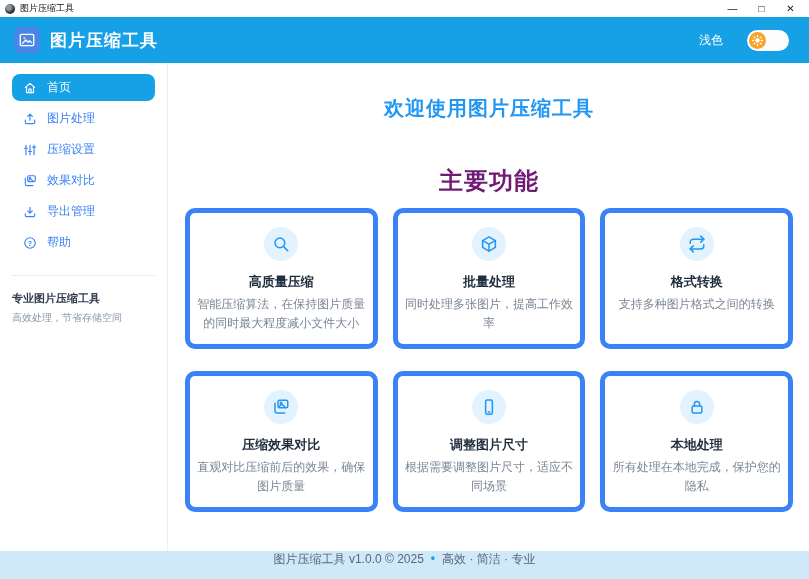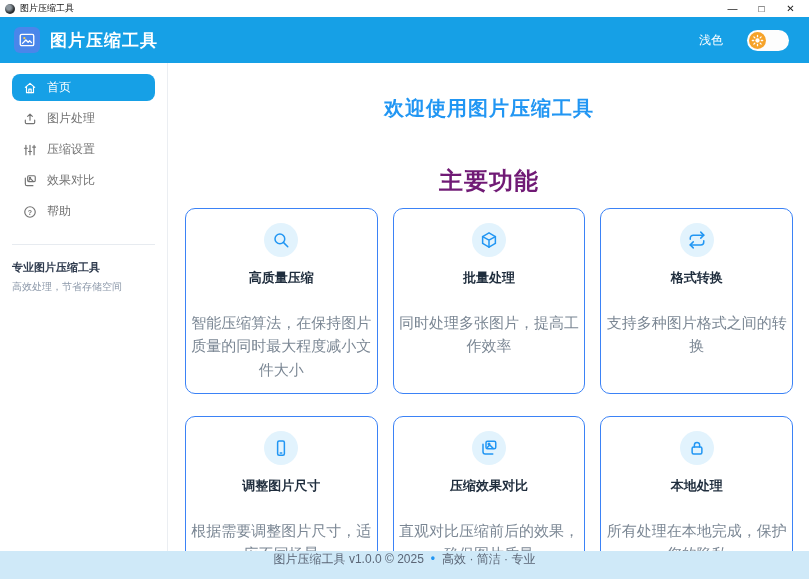--- a/index.html
+++ b/index.html
@@ -35,39 +35,39 @@
   .header-right{display:flex;align-items:center;gap:24px;}
   .theme-label{color:#fff;font-size:12px;}
   .theme-toggle{width:42px;height:21px;border-radius:11px;background:#fdfdfd;display:flex;align-items:center;padding:0 2px;cursor:pointer;}
   .toggle-knob{width:17px;height:17px;border-radius:50%;background:var(--toggle-sun);display:flex;align-items:center;justify-content:center;}
   .toggle-knob svg{width:13px;height:13px;}
 
   
   .body{flex:1;display:flex;min-height:0;}
 
   .sidebar{width:168px;flex:none;background:#fff;border-right:1px solid #ebeef2;padding:11px 12px 0;}
-  .nav-item{height:27px;display:flex;align-items:center;gap:10px;padding:0 11px;border-radius:8px;margin-bottom:4px;color:#737373;font-size:12px;cursor:pointer;}
+  .nav-item{height:27px;display:flex;align-items:center;gap:10px;padding:0 11px;border-radius:8px;margin-bottom:4px;color:#3b82f6;font-size:12px;cursor:pointer;}
   .nav-item.active{background:var(--header-blue);color:#fff;}
   .nav-icon{display:flex;}
   .nav-icon svg{width:14px;height:14px;display:block;}
   .sidebar-divider{border:none;border-top:1px solid #e7ebf0;margin:19px 0 0;}
   .sidebar-footer{text-align:left;padding-top:15px;}
   .sf-title{font-size:11px;font-weight:bold;color:#2e3a4d;}
   .sf-sub{font-size:10px;color:#8e9aab;margin-top:5px;}
 
   .main{flex:1;overflow:hidden;padding:30px 16px 0 17px;text-align:center;}
   .welcome-title{margin:0;font-size:20px;line-height:30px;font-weight:bold;color:var(--accent-blue);letter-spacing:1px;}
   .welcome-subtitle{margin:10px 0 0;font-size:12px;color:#6b7685;}
   .features-heading{margin:47px 0 0;font-size:24px;line-height:22px;font-weight:bold;color:#701a75;letter-spacing:1px;}
   .cards-grid{margin-top:16px;display:grid;grid-template-columns:repeat(3,1fr);gap:22px 15px;}
-  .card{border:1px solid #3b82f6;border-radius:10px;background:#fff;padding:14px 5px 12px;}
+  .card{border:5px solid #3b82f6;border-radius:10px;background:#fff;padding:14px 5px 12px;}
   .card-icon-circle{width:34px;height:34px;border-radius:50%;background:var(--icon-circle-bg);display:inline-flex;align-items:center;justify-content:center;color:var(--accent-blue);}
   .card-icon-circle svg{width:18px;height:18px;}
   .card-title{margin:12px 0 0;font-size:13px;font-weight:bold;color:#1f2d3d;}
-  .card-desc{margin:24px 0 0;font-size:15px;line-height:1.55;color:#7b8794;}
+  .card-desc{margin:4px 0 0;font-size:12px;line-height:1.55;color:#7b8794;}
 
   
   .footer{height:28px;flex:none;background:var(--footer-bg);display:flex;align-items:flex-start;justify-content:center;gap:7px;font-size:12px;color:#5b6676;}
   .footer .dot{color:var(--accent-blue);font-weight:bold;}
 </style>
 </head>
 <body>
 
 <div class="window">
 
@@ -143,20 +143,29 @@
             <rect x="8" y="3" width="13" height="10" rx="2"></rect>
               <circle cx="12" cy="6.5" r="1"></circle>
               <path d="M10 11l3-3 4.5 4.5"></path>
               <path d="M4 7v10a3 3 0 0 0 3 3h10"></path>
           </svg>
         </span>
         <span class="nav-label">效果对比</span>
       </div>
       <div class="nav-item">
         <span class="nav-icon">
+          <svg viewBox="0 0 24 24" fill="none" stroke="currentColor" stroke-width="2" stroke-linecap="round" stroke-linejoin="round">
+            <path d="M12 4v9M8 10l4 4 4-4"></path>
+              <path d="M4 15v3a2 2 0 0 0 2 2h12a2 2 0 0 0 2-2v-3"></path>
+          </svg>
+        </span>
+        <span class="nav-label">导出管理</span>
+      </div>
+      <div class="nav-item">
+        <span class="nav-icon">
           <svg viewBox="0 0 24 24" fill="none" stroke="currentColor" stroke-width="2">
             <circle cx="12" cy="12" r="9"></circle>
             <text x="12" y="16.5" text-anchor="middle" font-size="12" font-weight="bold" fill="currentColor" stroke="none">?</text>
           </svg>
         </span>
         <span class="nav-label">帮助</span>
       </div>
 
       <hr class="sidebar-divider">
 
@@ -203,39 +212,39 @@
                 <path d="M21 13v1.5a4 4 0 0 1-4 4H3"></path>
             </svg>
           </span>
           <h4 class="card-title">格式转换</h4>
           <p class="card-desc">支持多种图片格式之间的转换</p>
         </article>
 
         <article class="card">
           <span class="card-icon-circle">
             <svg viewBox="0 0 24 24" fill="none" stroke="currentColor" stroke-width="2" stroke-linecap="round" stroke-linejoin="round">
-              <rect x="7.5" y="2.5" width="9" height="19" rx="2"></rect>
-                <path d="M11 18.5h2"></path>
-            </svg>
-          </span>
-          <h4 class="card-title">调整图片尺寸</h4>
-          <p class="card-desc">根据需要调整图片尺寸，适应不同场景</p>
-        </article>
-
-        <article class="card">
-          <span class="card-icon-circle">
-            <svg viewBox="0 0 24 24" fill="none" stroke="currentColor" stroke-width="2" stroke-linecap="round" stroke-linejoin="round">
               <rect x="8" y="3" width="13" height="10" rx="2"></rect>
                 <circle cx="12" cy="6.5" r="1"></circle>
                 <path d="M10 11l3-3 4.5 4.5"></path>
                 <path d="M4 7v10a3 3 0 0 0 3 3h10"></path>
             </svg>
           </span>
           <h4 class="card-title">压缩效果对比</h4>
           <p class="card-desc">直观对比压缩前后的效果，确保图片质量</p>
+        </article>
+
+        <article class="card">
+          <span class="card-icon-circle">
+            <svg viewBox="0 0 24 24" fill="none" stroke="currentColor" stroke-width="2" stroke-linecap="round" stroke-linejoin="round">
+              <rect x="7.5" y="2.5" width="9" height="19" rx="2"></rect>
+                <path d="M11 18.5h2"></path>
+            </svg>
+          </span>
+          <h4 class="card-title">调整图片尺寸</h4>
+          <p class="card-desc">根据需要调整图片尺寸，适应不同场景</p>
         </article>
 
         <article class="card">
           <span class="card-icon-circle">
             <svg viewBox="0 0 24 24" fill="none" stroke="currentColor" stroke-width="2" stroke-linecap="round" stroke-linejoin="round">
               <rect x="5.5" y="10.5" width="13" height="9.5" rx="2"></rect>
                 <path d="M8.5 10.5V8a3.5 3.5 0 0 1 7 0v2.5"></path>
             </svg>
           </span>
           <h4 class="card-title">本地处理</h4>

